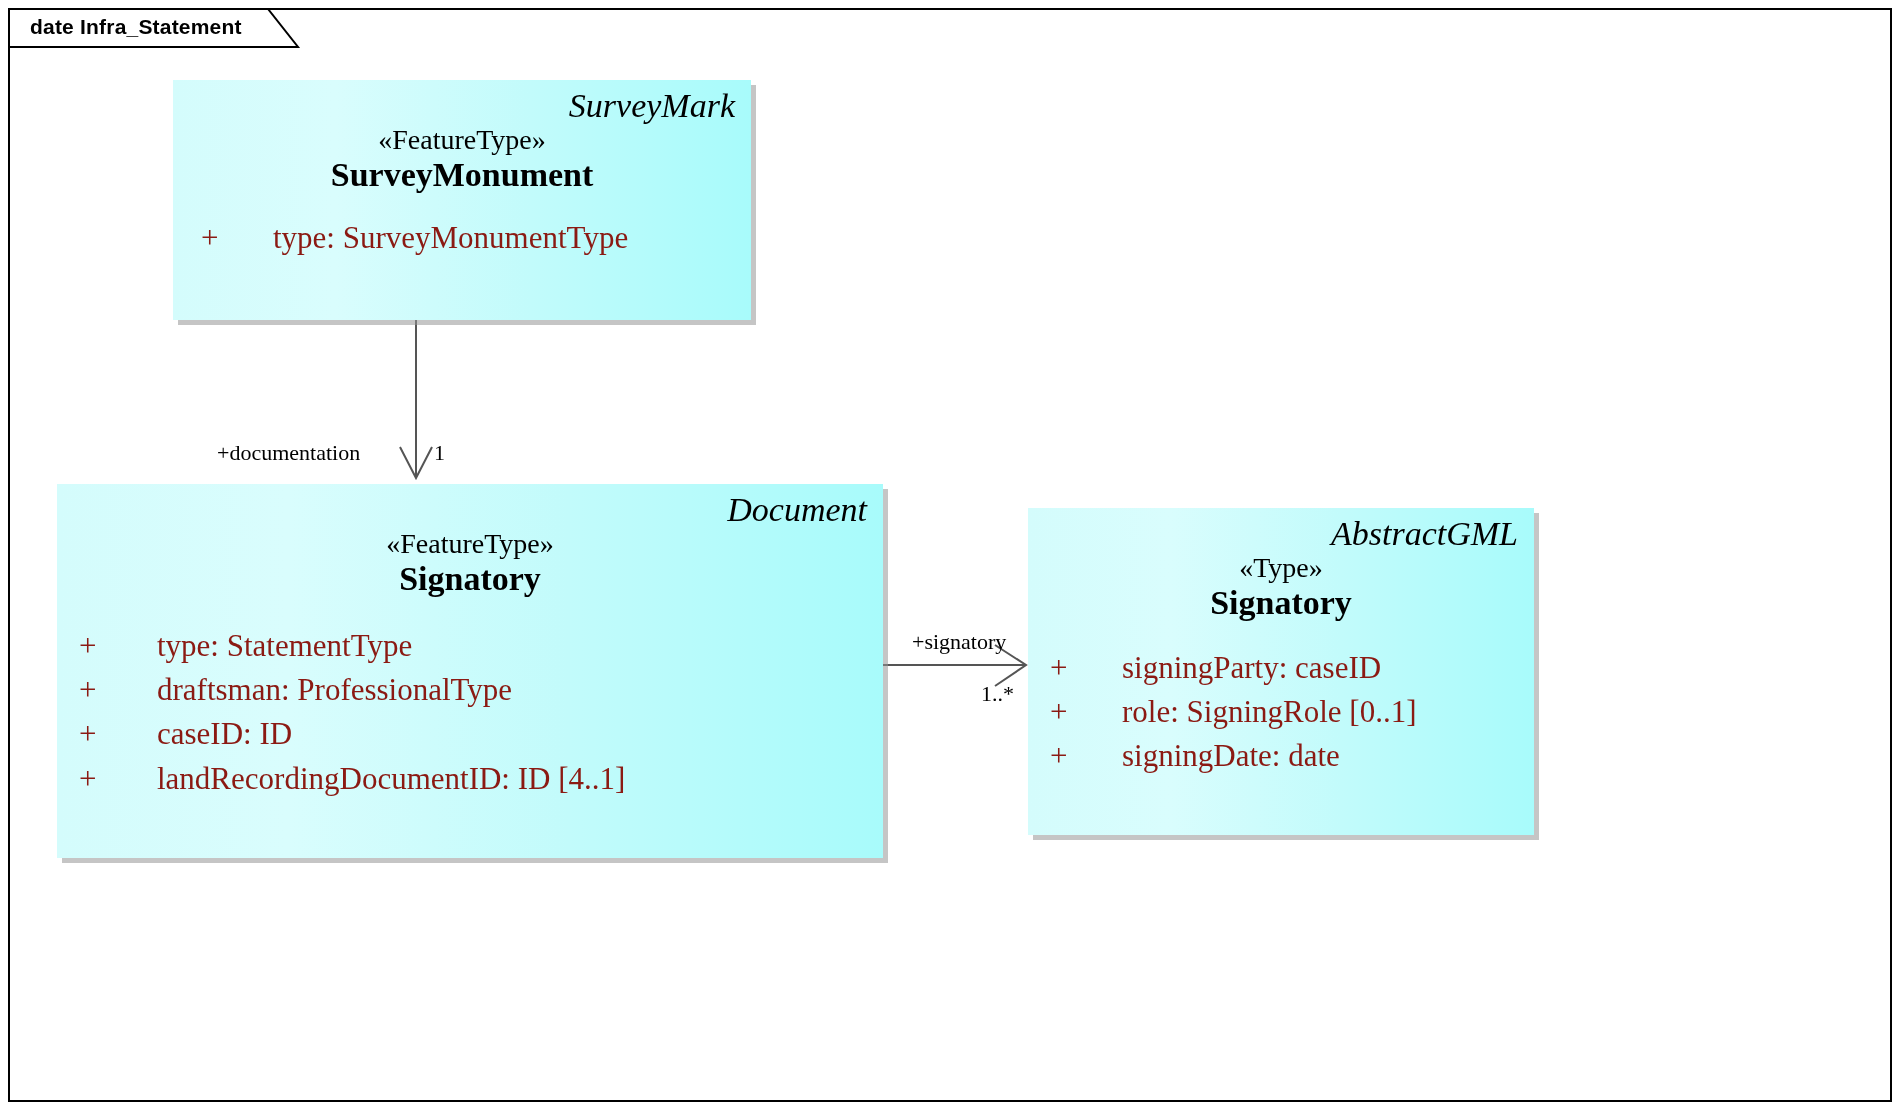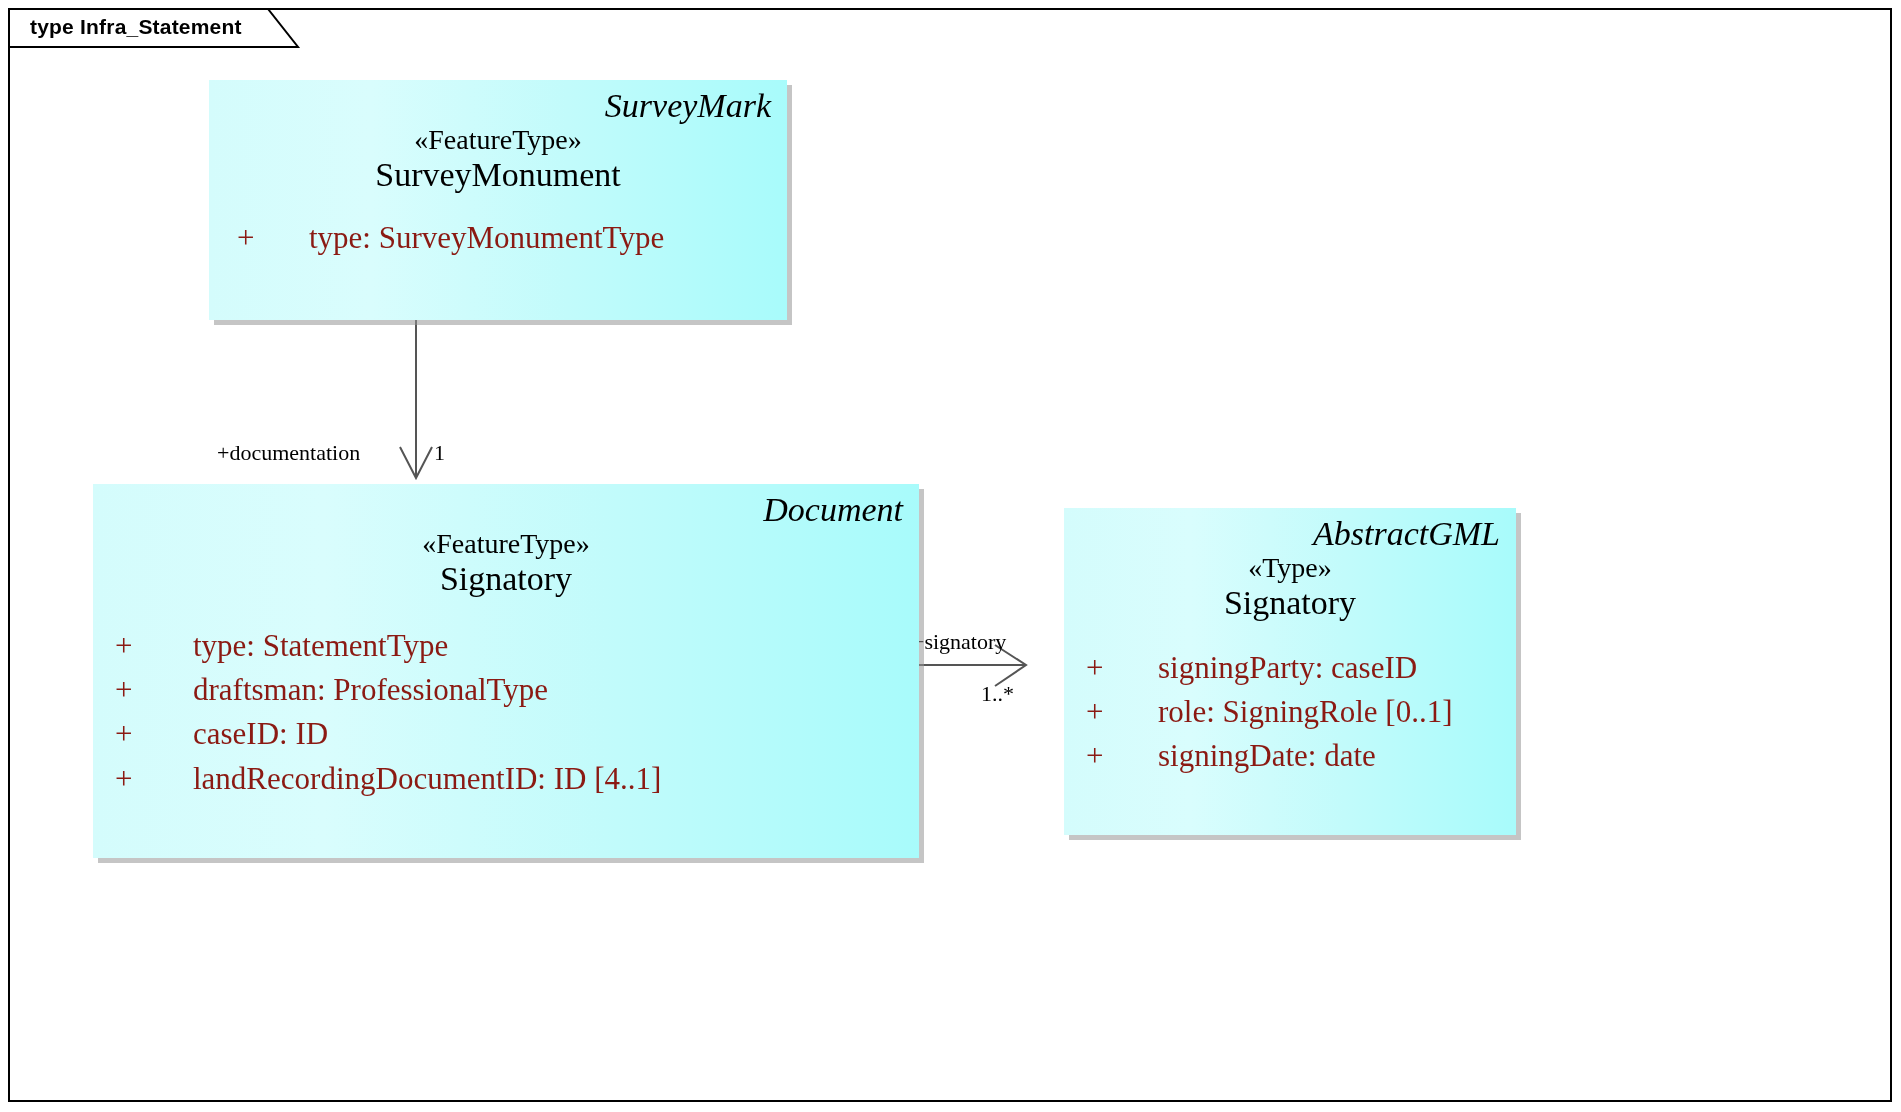--- a/index.html
+++ b/index.html
@@ -52,42 +52,41 @@
     white-space: nowrap;
     letter-spacing: 0.2px;
   }
 
   
   .uml-class {
     position: absolute;
     box-sizing: border-box;
     background: linear-gradient(to right, #d4fcfc 0%, #d9fdfd 28%, #c2fbfb 62%, #a8fbfb 100%);
     box-shadow: 5px 5px 0 0 rgba(150,150,150,0.55);
-    margin-left: 36px;
   }
   .pkg-name {
     text-align: right;
     font-style: italic;
     font-size: 34px;
     color: #000000;
     padding: 8px 16px 0 0;
     line-height: 1.08;
     white-space: nowrap;
   }
   .stereotype {
     text-align: center;
     font-size: 28px;
     color: #000000;
     line-height: 1.1;
     white-space: nowrap;
   }
   .class-name {
     text-align: center;
     font-size: 34px;
-    font-weight: normal;
+    font-weight: bold;
     color: #000000;
     line-height: 1.12;
     white-space: nowrap;
   }
   .attr-block {
     margin-top: 16px;
   }
   .attr-row {
     display: flex;
     align-items: baseline;
@@ -120,21 +119,21 @@
     top: 484px;
     width: 826px;
     height: 374px;
   }
   #box-statement .attr-block { padding-left: 12px; margin-top: 26px; }
   #box-statement .attr-vis { width: 78px; text-align: left; padding-left: 10px; }
 
   #box-signatory {
     left: 1028px;
     top: 508px;
-    width: 452px;
+    width: 506px;
     height: 327px;
   }
   #box-signatory .attr-block { padding-left: 12px; margin-top: 24px; }
   #box-signatory .attr-vis { width: 72px; text-align: left; padding-left: 10px; }
 
   
   .connector-svg {
     position: absolute;
     left: 0;
     top: 0;
@@ -158,21 +157,21 @@
 <body>
 
 <div id="canvas">
 
   <div class="frame-border"></div>
 
   <div class="frame-tab">
     <svg class="frame-tab-shape" width="300" height="44" viewBox="0 0 300 44">
       <path d="M1,1 L260,1 L290,39 L1,39 Z" fill="#ffffff" stroke="#000000" stroke-width="2"></path>
     </svg>
-    <div class="frame-tab-label">type Infra_Statement</div>
+    <div class="frame-tab-label">date Infra_Statement</div>
   </div>
 
   <svg class="connector-svg">
 
     <g>
       <line x1="416" y1="320" x2="416" y2="478" stroke="#555555" stroke-width="2"></line>
       <polyline points="400,447 416,478 432,447" fill="none" stroke="#555555" stroke-width="2"></polyline>
     </g>
 
     <g>

